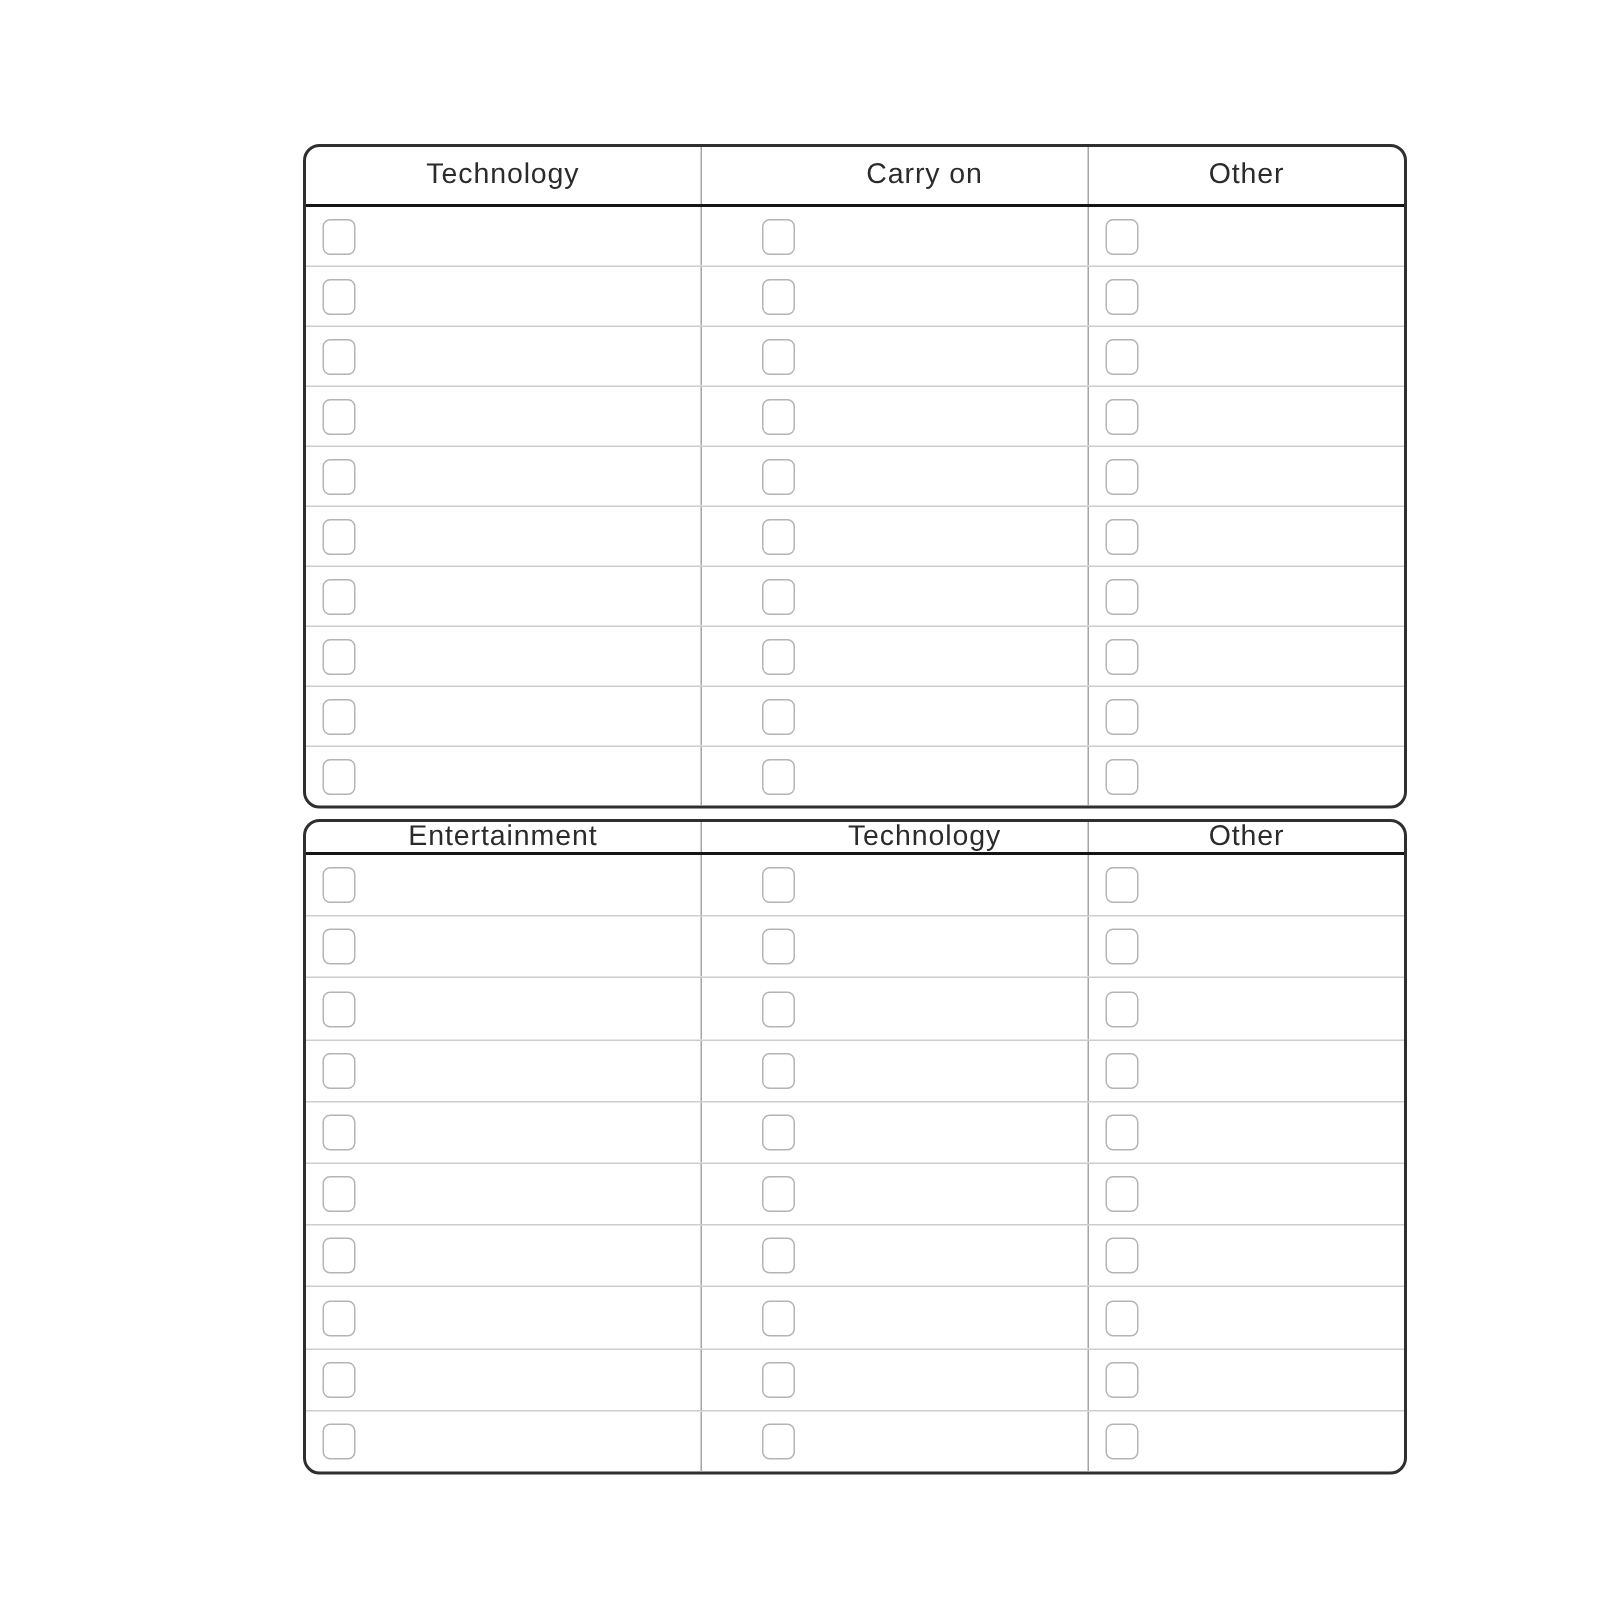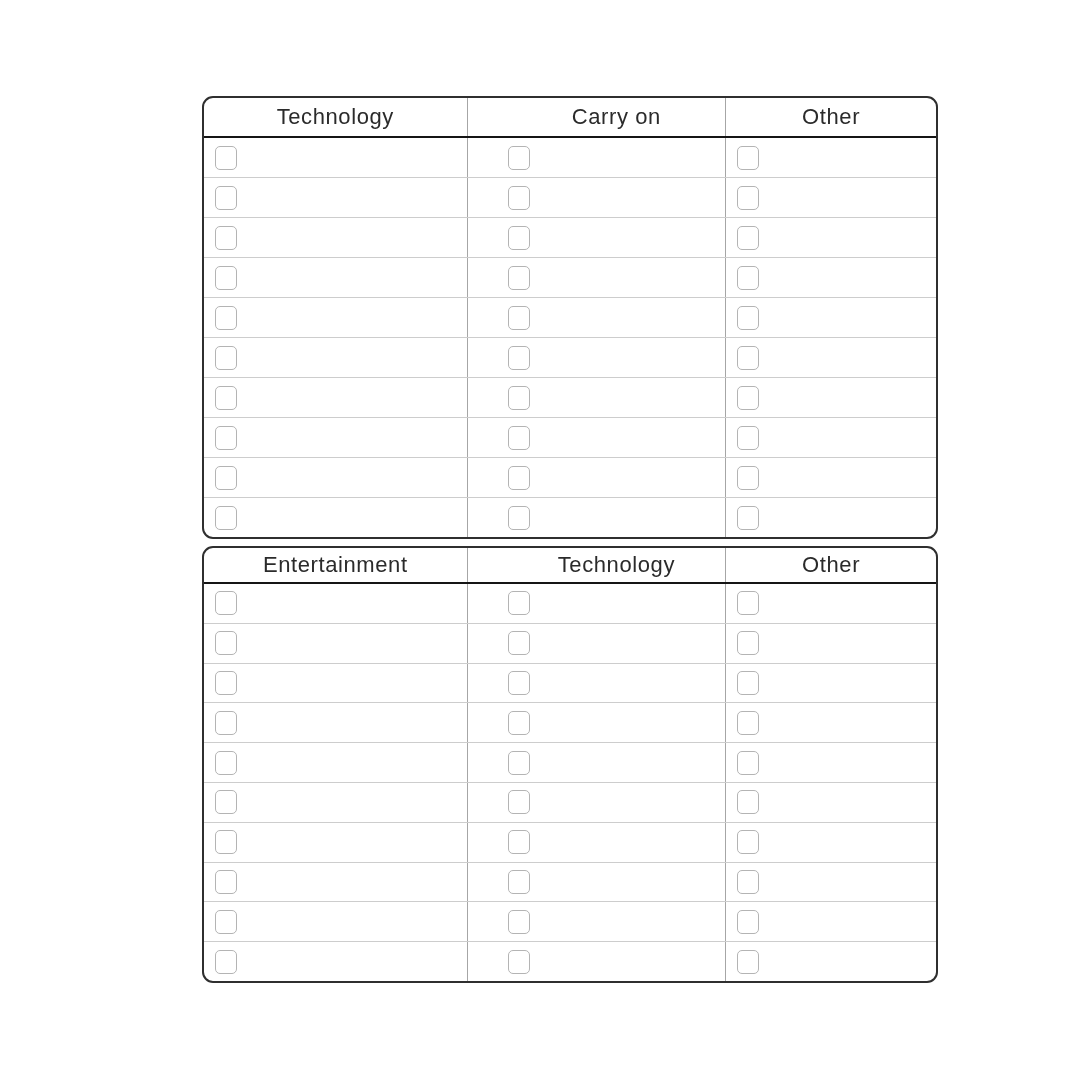--- a/index.html
+++ b/index.html
@@ -32,24 +32,24 @@
     flex-direction:column;
   }
   .ptable.t1{top:96px;height:443px;}
   .ptable.t2{top:546px;height:437px;}
   .header-row{
     display:flex;
     border-bottom:2px solid var(--header-line);
     flex:0 0 auto;
   }
   .t1 .header-row{height:40px;}
-  .t2 .header-row{height:36px;}
+  .t2 .header-row{height:22px;}
   .hcell{
     display:flex;align-items:center;justify-content:center;
-    font-size:22px;
+    font-size:19px;
     letter-spacing:0.6px;
     color:var(--header-text);
     font-weight:400;
   }
   .body{
     flex:1 1 auto;
     display:flex;
     flex-direction:column;
   }
   .row{

